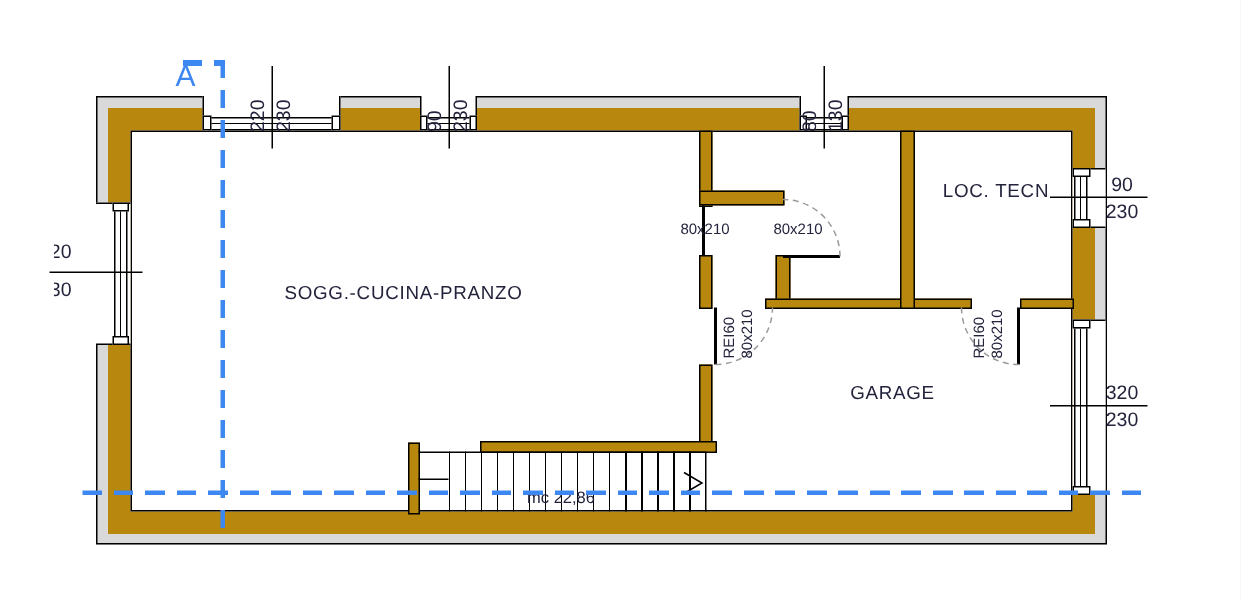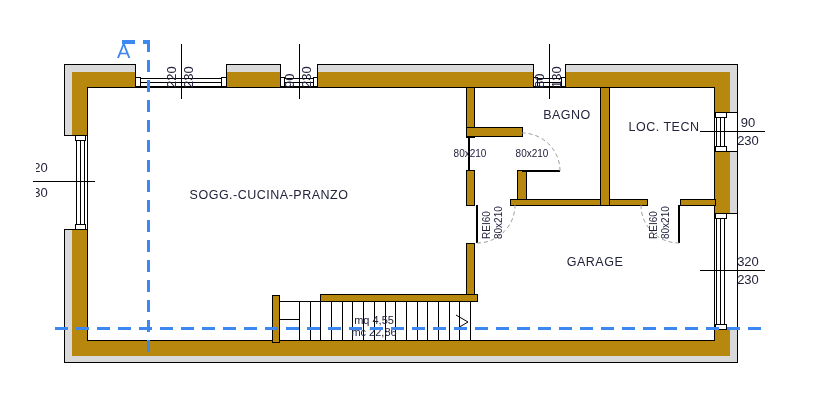--- a/index.html
+++ b/index.html
@@ -89,25 +89,23 @@
   <svg width="827" height="400" viewBox="0 0 827 400">
     <path d="M560,171 A38,38 0 0 0 522,133" fill="none" stroke="#9a9a9a" stroke-width="1" stroke-dasharray="4 3"></path>
     <path d="M477,243 A38,38 0 0 0 515,205" fill="none" stroke="#9a9a9a" stroke-width="1" stroke-dasharray="4 3"></path>
     <path d="M641,205 A38,38 0 0 0 679,243" fill="none" stroke="#9a9a9a" stroke-width="1" stroke-dasharray="4 3"></path>
     <path d="M456,315 L468,322 L456,329" fill="none" stroke="#000" stroke-width="1"></path>
   </svg>
 
   <div class="abs lineH" style="left:279px;top:301px;width:191px;"></div>
   <div class="abs treads" style="left:299px;top:301px;width:172px;height:40px;"></div>
   <div class="abs lineH" style="left:279px;top:319px;width:20px;"></div>
-  <div class="abs stair-lbl" style="left:314px;top:314px;width:120px;">mq 4,55</div>
   <div class="abs stair-lbl" style="left:314px;top:326px;width:120px;">mc 22,86</div>
 
   <div class="abs lbl" style="left:169px;top:188px;width:200px;">SOGG.-CUCINA-PRANZO</div>
-  <div class="abs lbl" style="left:517px;top:108px;width:100px;">BAGNO</div>
   <div class="abs lbl" style="left:545px;top:255px;width:100px;">GARAGE</div>
   <div class="abs lbl" style="left:614px;top:120px;width:100px;">LOC. TECN</div>
 
   <div class="abs small" style="left:440px;top:148px;width:60px;">80x210</div>
   <div class="abs small" style="left:502px;top:148px;width:60px;">80x210</div>
   <div class="abs rei" style="left:481px;top:239px;width:46px;">
     <div>REI60</div>
     <div>80x210</div>
   </div>
   <div class="abs rei" style="left:648px;top:239px;width:46px;">

